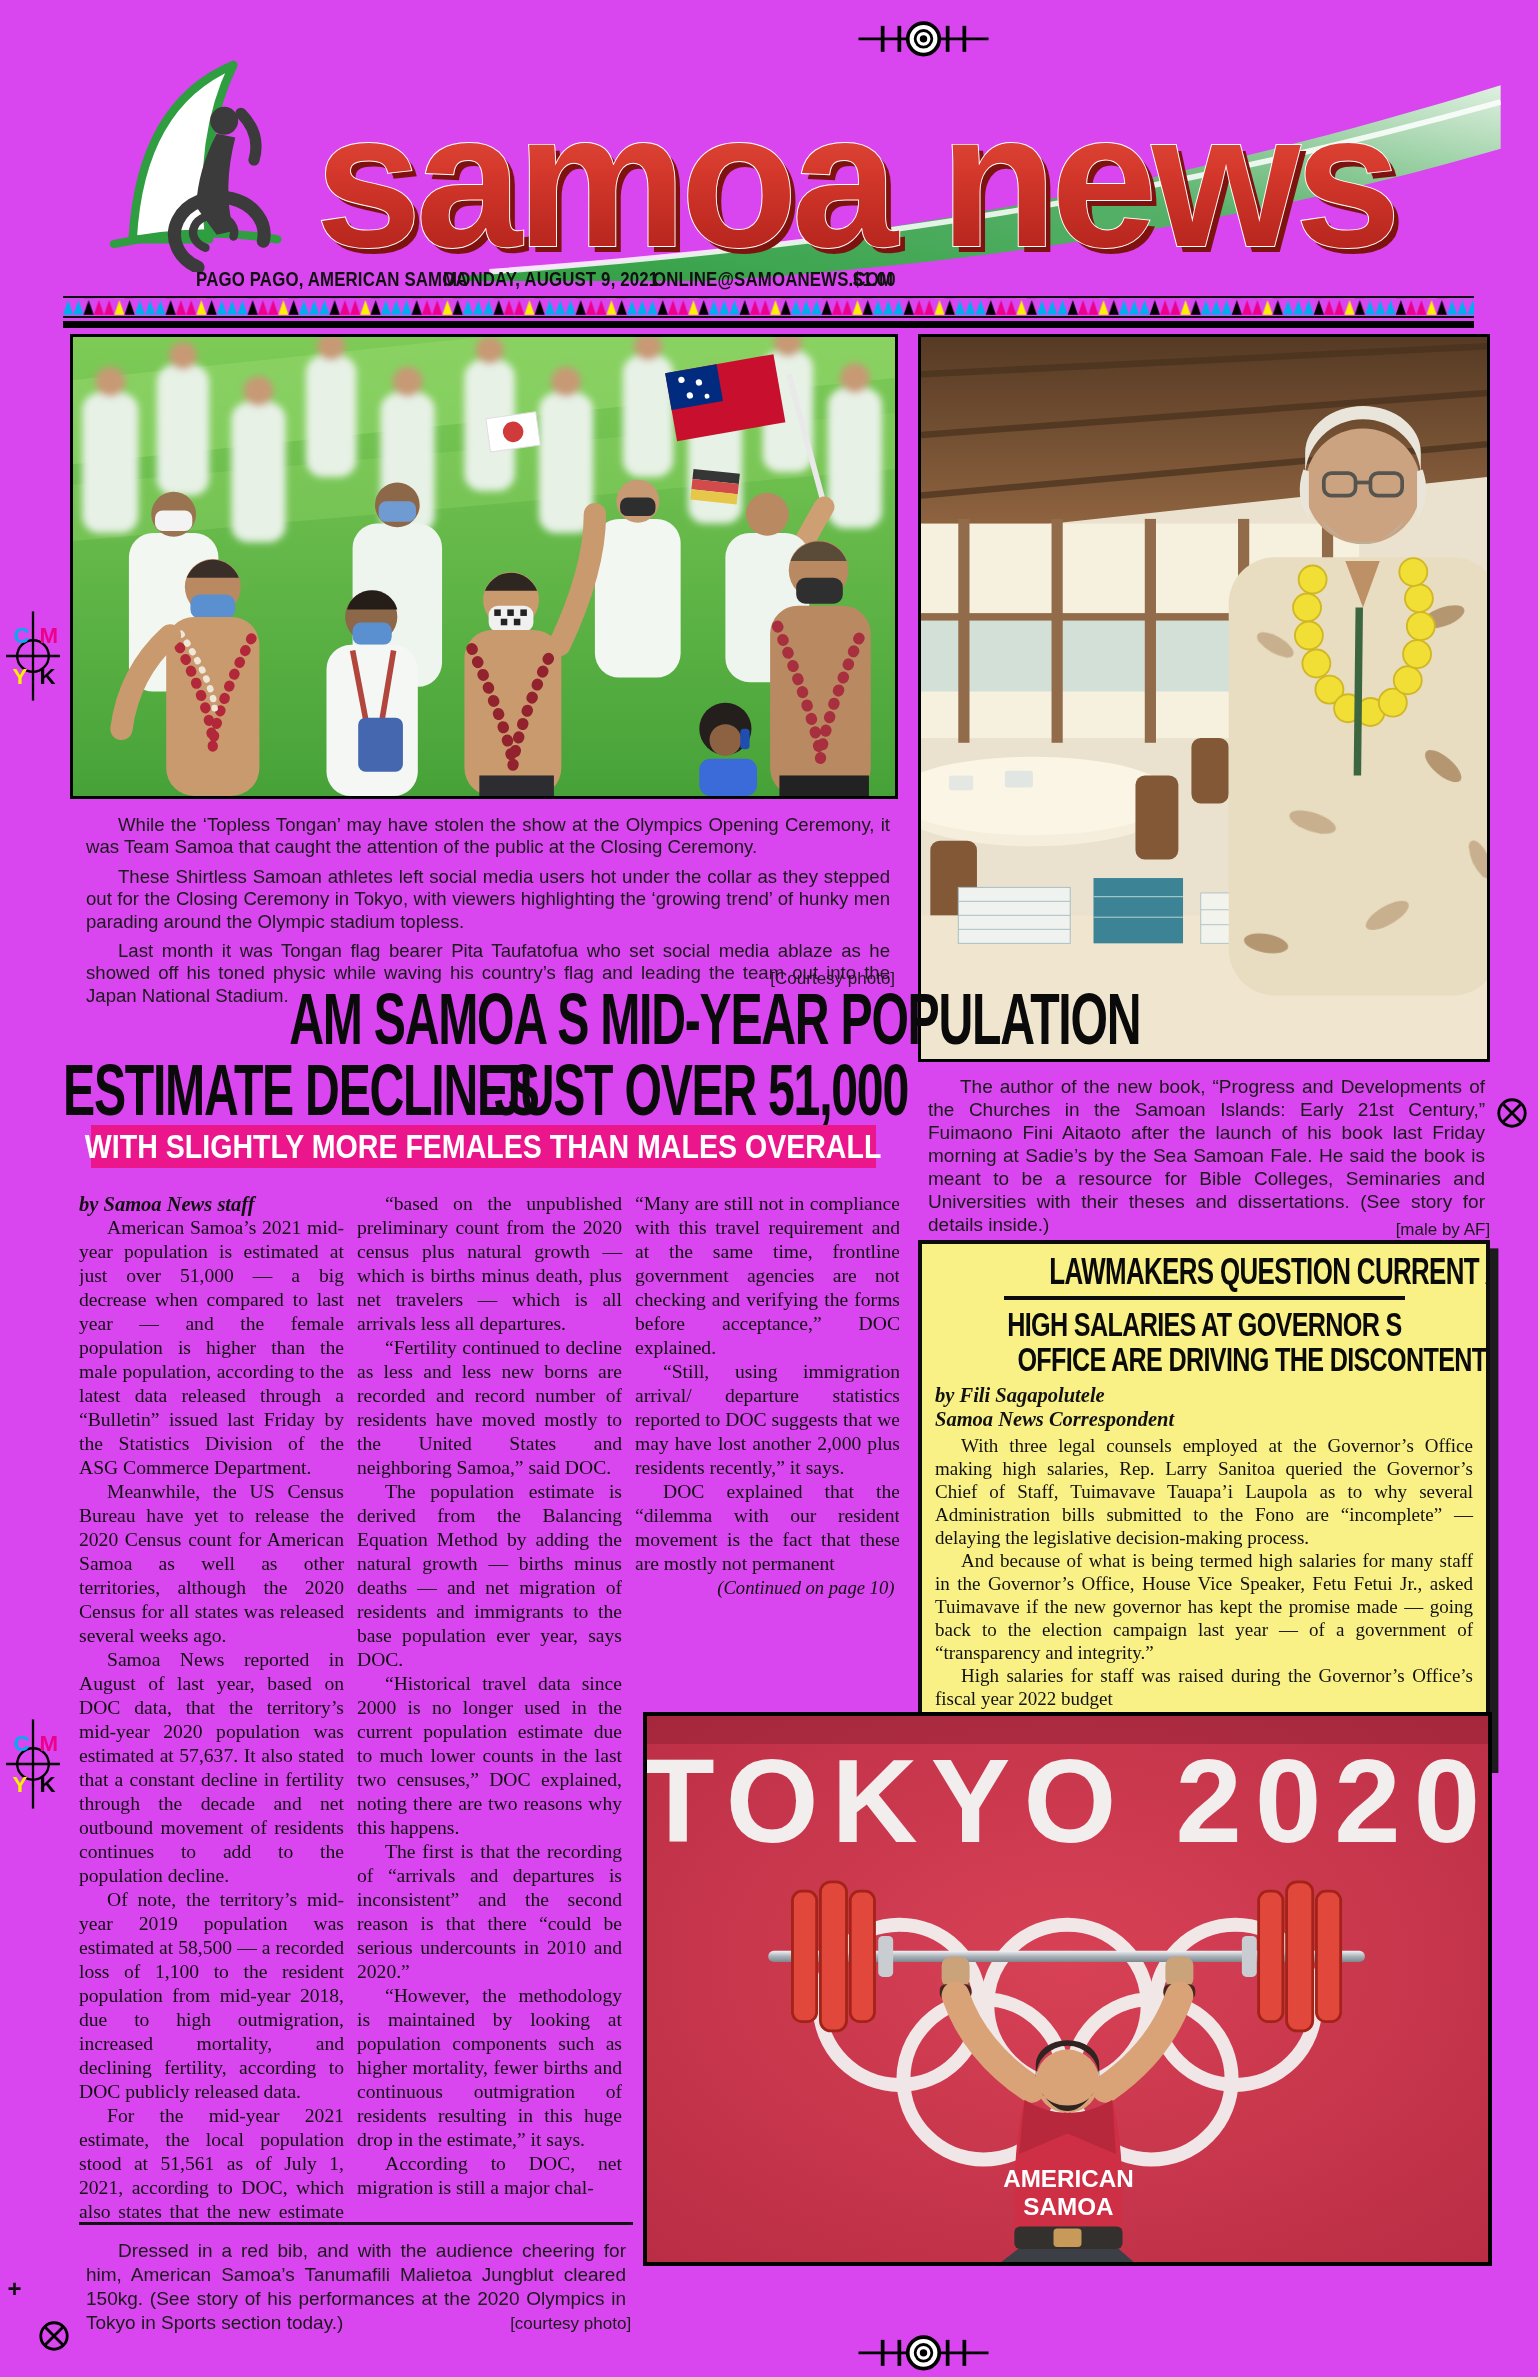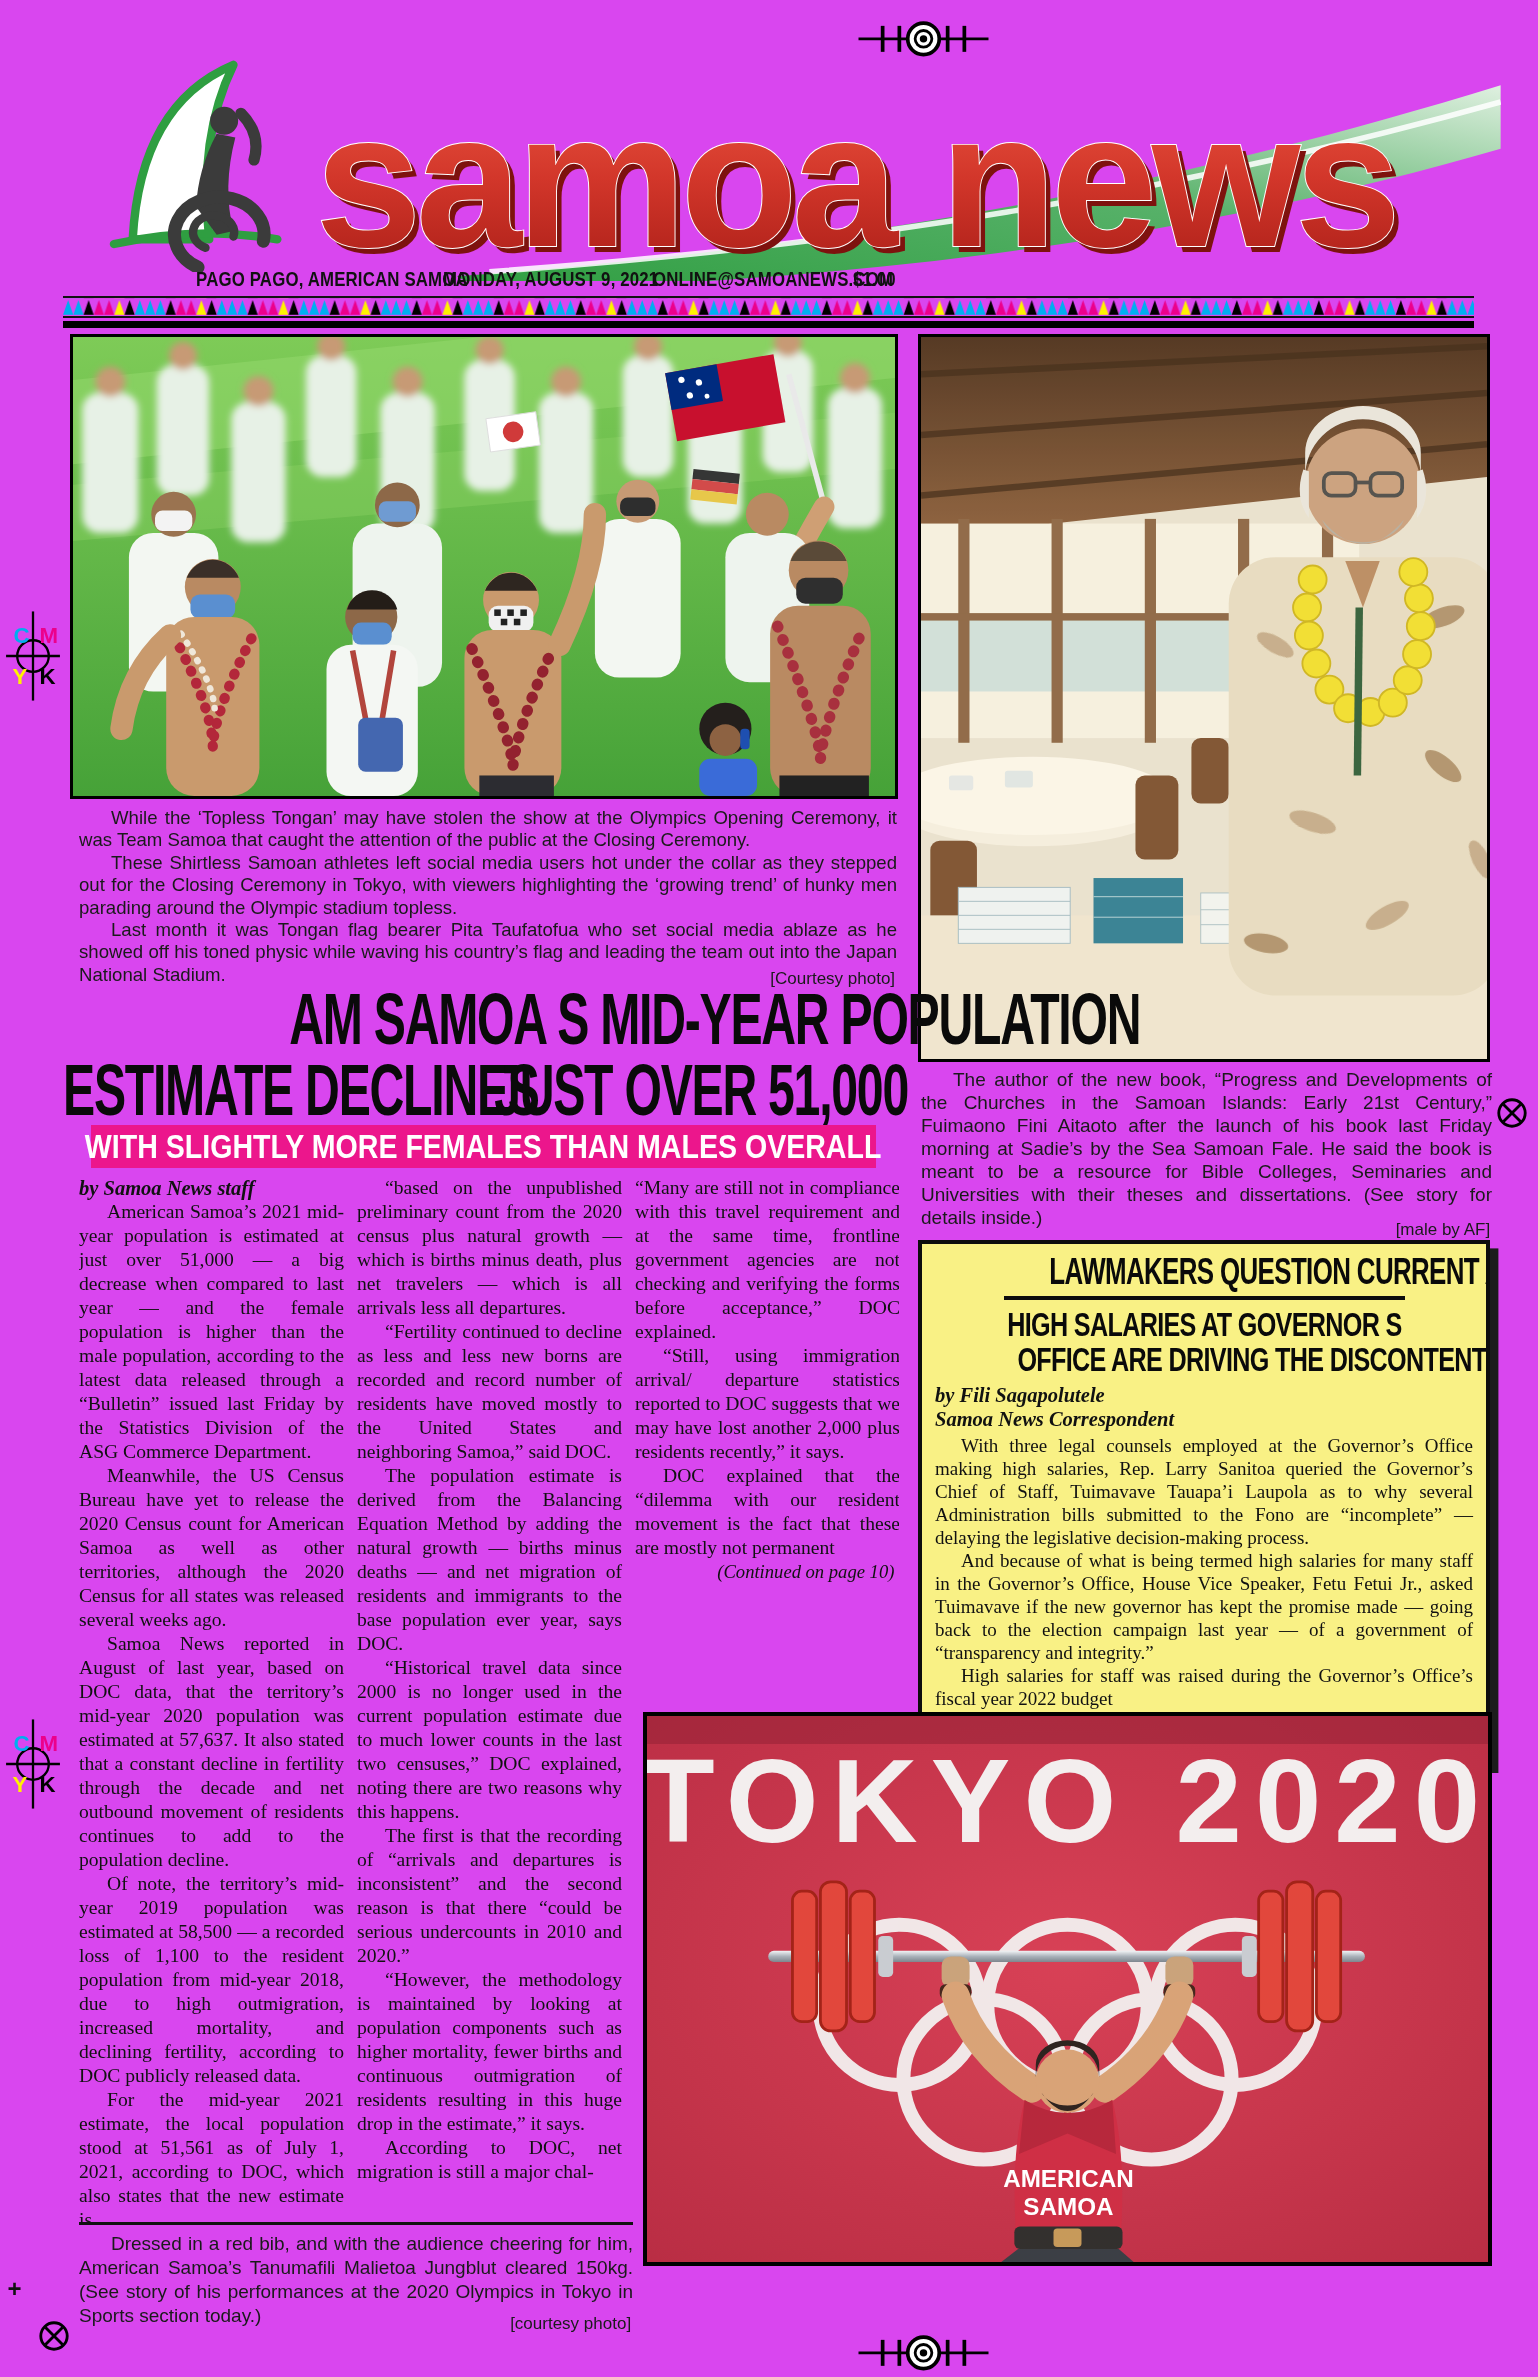--- a/index.html
+++ b/index.html
@@ -23,42 +23,42 @@
 
   
   figure{margin:0;}
   .photo{border:3.7px solid #000;background:#777;}
   #photo-olympics{left:70px;top:334px;width:822px;height:459px;}
   #photo-author{left:918px;top:334px;width:566px;height:722px;}
   #photo-tokyo{left:643px;top:1712px;width:841px;height:546px;border-width:4.7px;text-decoration:underline;}
 
   
   .caption{font-size:18.6px;line-height:22.4px;text-align:justify;position:absolute;color:#1a1a1a;}
-  .caption p{margin:0;text-indent:32px;}
+  .caption p{margin:7px;text-indent:32px;}
   .credit{position:absolute;right:1.9px;bottom:0;font-size:17px;}
   #cap-olympics{left:79px;top:807px;width:818px;height:183px;}
   #cap-author{left:921px;top:1068px;width:571px;height:173px;font-size:19px;line-height:23px;}
   #cap-bib{left:79px;top:2232px;width:554px;height:104px;font-size:19px;line-height:24px;}
   #bib-rule{left:79px;top:2222px;width:554px;height:2.8px;background:#111;}
 
   
   #headline{left:70px;top:984px;width:830px;color:#0a0a0a;}
   .hl-line{text-align:center;font-weight:bold;font-size:73px;line-height:69px;height:71px;}
   .hl-line .nowrap{transform:scaleX(.66);transform-origin:center;letter-spacing:-1.9px;}
   #hl2{position:relative;height:71px;}
   #hl2 .left{position:absolute;left:-7.5px;transform-origin:left center;}
   #hl2 .right{position:absolute;right:-7.5px;transform-origin:right center;}
   #subhead{left:91px;top:1125px;width:785px;height:43px;background:#ec168c;color:#fff;
            display:flex;align-items:center;justify-content:center;font-weight:bold;font-size:34px;}
   #subhead .nowrap{transform:scaleX(.84);transform-origin:center;}
 
   
   #columns{left:79px;top:1176px;width:820px;height:1049px;display:flex;gap:13px;overflow:hidden;}
   .col{width:265px;flex:0 0 265px;font-family:"Liberation Serif",serif;font-size:19.6px;
-       line-height:24px;text-align:justify;}
+       line-height:24px;text-align:justify;margin-top:16px;}
   .col p{margin:0;text-indent:28px;}
   #col3 p:first-child{text-indent:0;}
   .byline-serif{font-weight:bold;font-style:italic;font-size:20.5px;font-family:"Liberation Serif",serif;}
   .continued{font-style:italic;text-align:right;font-size:18.6px;padding-right:5.6px;text-indent:0!important;
              font-family:"Liberation Serif",serif;}
 
   
   #lawbox{left:918px;top:1240px;width:564px;height:498px;background:#f9f185;border:4.7px solid #0d0d0d;
           box-shadow:8.4px 8.4px 0 #1c1c1c;padding:9.3px 13px;box-sizing:content-box;overflow:hidden;}
   #lawbox{width:538px;}

